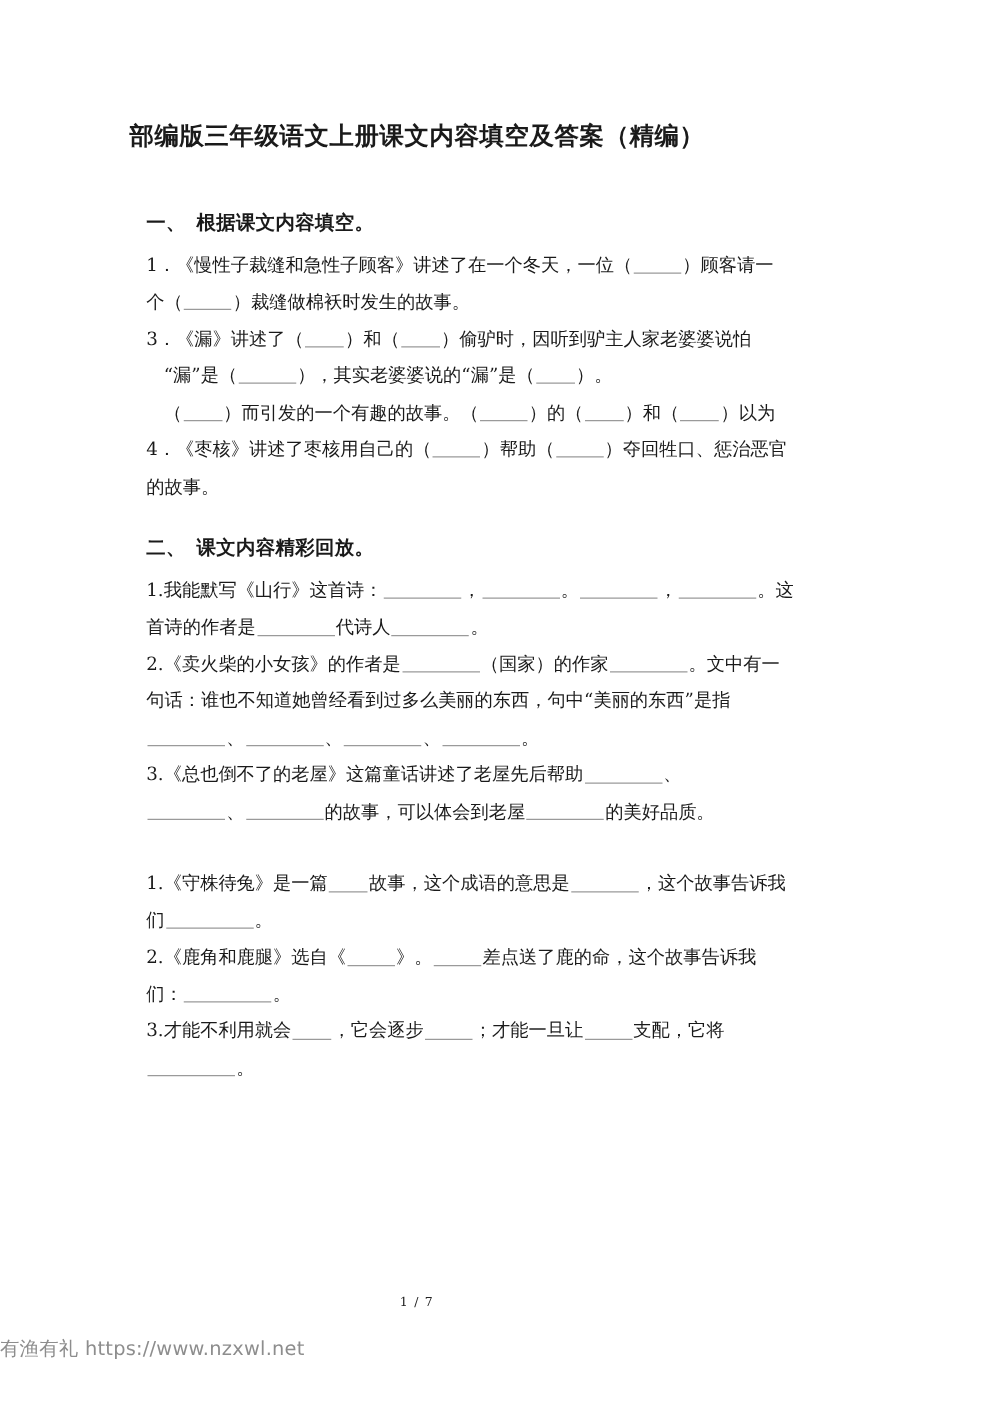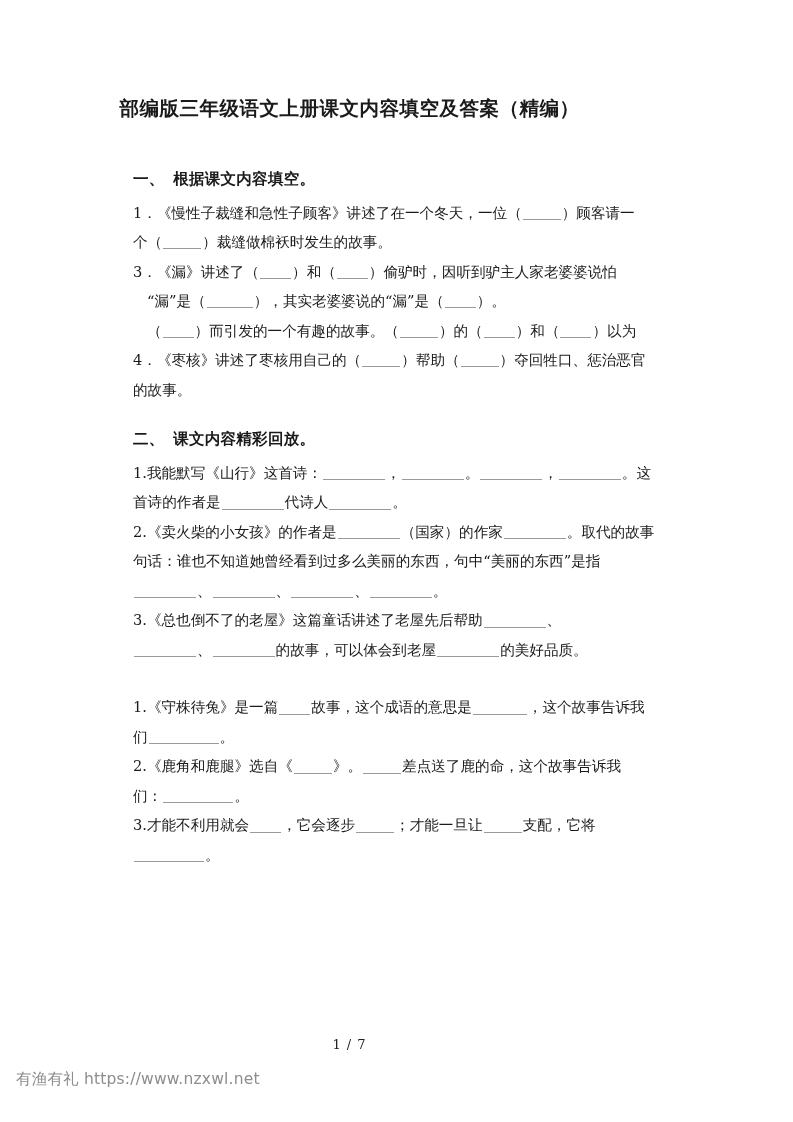--- a/index.html
+++ b/index.html
@@ -11,21 +11,21 @@
     width: 793px;
     height: 1122px;
     position: relative;
     font-family: "DejaVu Serif", "Liberation Serif", serif;
     color: #1a1a1a;
     overflow: hidden;
   }
 
   .page {
     position: absolute;
-    left: 16px; top: 0;
+    left: 0; top: 0;
     width: 667px;
     height: 1122px;
     box-sizing: border-box;
     padding: 0;
   }
 
   .doc-title {
     text-align: center;
     font-size: 19.5px;
     font-weight: bold;
@@ -88,21 +88,21 @@
   .bk.w9  { width: 70px; }
 
   .gap-sec { height: 26px; }
   .gap-sec2 { height: 28px; }
 
   .footer {
     position: absolute;
     left: 0; right: 0;
     top: 1037px;
     text-align: center;
-    font-size: 13px;
+    font-size: 10px;
     color: #222;
     font-family: "DejaVu Serif", "Liberation Serif", serif;
     letter-spacing: 1px;
   }
   .watermark {
     position: absolute;
     left: 0; right: 0;
     top: 1069px;
     text-align: left;
     font-size: 15.5px;
@@ -136,21 +136,21 @@
         </div>
       </div>
       <div class="gap-sec"></div>
       <div class="section">
         <div class="section-head"><span class="num">二、</span><span>课文内容精彩回放。</span></div>
         <div class="item">
           <span class="ln"><span>1.我能默写《山行》这首诗：</span><span class="bk w8"></span><span>，</span><span class="bk w8"></span><span>。</span><span class="bk w8"></span><span>，</span><span class="bk w8"></span><span>。这</span></span>
           <span class="ln"><span>首诗的作者是</span><span class="bk w8"></span><span>代诗人</span><span class="bk w8"></span><span>。</span></span>
         </div>
         <div class="item">
-          <span class="ln"><span>2.《卖火柴的小女孩》的作者是</span><span class="bk w8"></span><span>（国家）的作家</span><span class="bk w8"></span><span>。取代的故事</span></span>
+          <span class="ln"><span>2.《卖火柴的小女孩》的作者是</span><span class="bk w8"></span><span>（国家）的作家</span><span class="bk w8"></span><span>。文中有一</span></span>
           <span class="ln"><span>句话：谁也不知道她曾经看到过多么美丽的东西，句中“美丽的东西”是指</span></span>
           <span class="ln"><span class="bk w8"></span><span>、</span><span class="bk w8"></span><span>、</span><span class="bk w8"></span><span>、</span><span class="bk w8"></span><span>。</span></span>
         </div>
         <div class="item">
           <span class="ln"><span>3.《总也倒不了的老屋》这篇童话讲述了老屋先后帮助</span><span class="bk w8"></span><span>、</span></span>
           <span class="ln"><span class="bk w8"></span><span>、</span><span class="bk w8"></span><span>的故事，可以体会到老屋</span><span class="bk w8"></span><span>的美好品质。</span></span>
         </div>
       </div>
       <div class="gap-sec2"></div>
       <div class="section">

